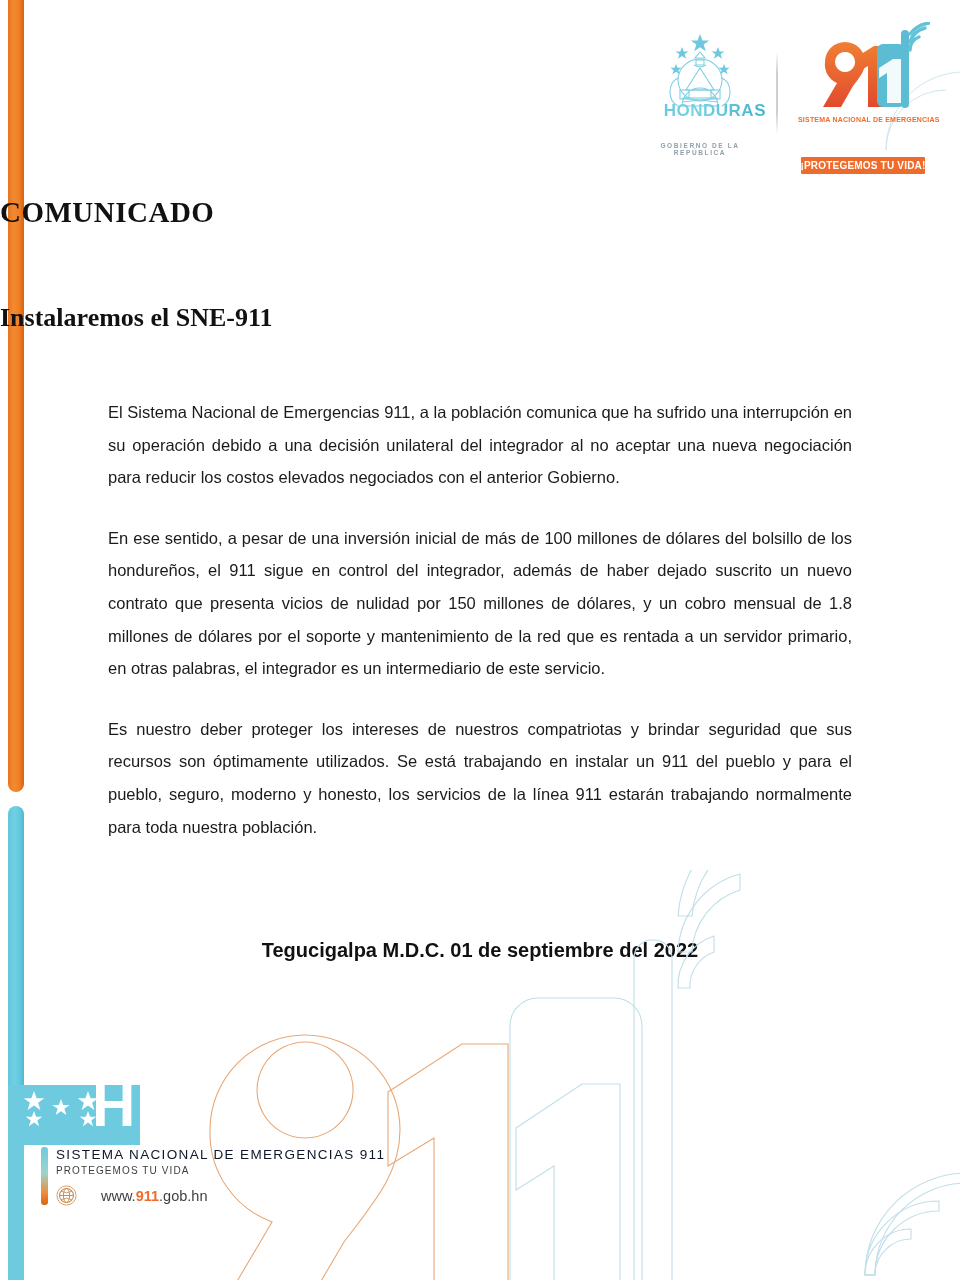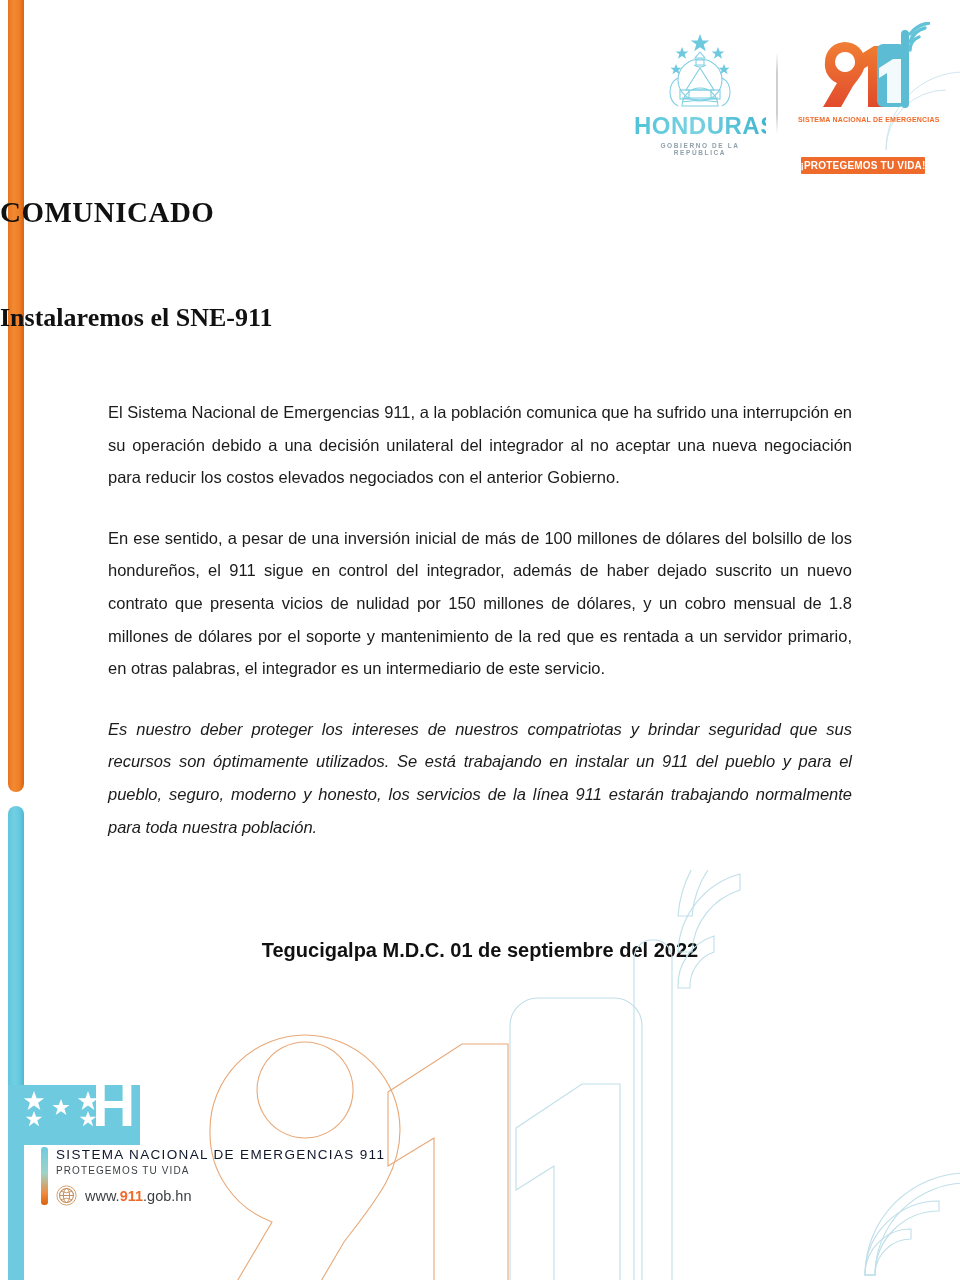--- a/index.html
+++ b/index.html
@@ -36,22 +36,22 @@
   
   .header{position:absolute;left:0;top:0;width:960px;height:175px;}
   .logo-hn{position:absolute;left:634px;top:28px;width:132px;height:128px;}
   .logo-divider{
     position:absolute;left:776px;top:52px;width:2px;height:82px;
     background:linear-gradient(180deg,rgba(200,200,200,0) 0%,#cfcfcf 25%,#cfcfcf 75%,rgba(200,200,200,0) 100%);
   }
   .logo-911{position:absolute;left:795px;top:22px;width:135px;height:132px;}
 
   .hn-word{
-    position:absolute;left:0;top:86px;width:132px;text-align:right;
-    font-size:24px;font-weight:bold;letter-spacing:0.5px;
+    position:absolute;left:0;top:74px;width:132px;text-align:right;
+    font-size:17px;font-weight:bold;letter-spacing:0.5px;
     background:linear-gradient(90deg,#4fc3d9 0%,#78d2e2 45%,#3fb6cf 100%);
     -webkit-background-clip:text;background-clip:text;color:transparent;
     line-height:1;
   }
   .hn-sub{
     position:absolute;left:0;top:114px;width:132px;text-align:center;
     font-size:6.5px;letter-spacing:1.6px;color:#8fa0ab;font-weight:bold;
   }
 
   .nine-one-one{
@@ -84,21 +84,21 @@
     font-size:26px;font-weight:bold;color:#111111;
   }
   .body-wrap{position:absolute;left:108px;top:380px;width:744px;}
   .para{
     text-align:justify;
     font-size:16.5px;
     line-height:32.6px;
     color:#1b1b1b;
     margin:16px 0 28px 0;
   }
-  .para:last-child{margin-bottom:0;font-style:italic;}
+  .para:last-child{margin-bottom:0;}
   .signoff{
     position:absolute;left:0;top:939px;width:960px;text-align:center;
     font-size:20px;font-weight:bold;color:#111111;
   }
 
   
   .watermark{position:absolute;left:150px;top:870px;width:830px;height:430px;pointer-events:none;}
   .wave-tr{position:absolute;left:880px;top:10px;width:90px;height:150px;pointer-events:none;}
   .wave-br{position:absolute;left:855px;top:1095px;width:115px;height:185px;pointer-events:none;}
 
@@ -116,21 +116,21 @@
     background:linear-gradient(180deg,#6ecbdf 0%,#9ed3c9 45%,#ef8a3c 80%,#d9630f 100%);
   }
   .foot-l1{
     position:absolute;left:56px;top:72px;
     font-size:13.5px;letter-spacing:1.35px;color:#0f172a;white-space:nowrap;
   }
   .foot-l2{
     position:absolute;left:56px;top:90px;
     font-size:10px;font-weight:normal;letter-spacing:1.1px;color:#3b3f42;white-space:nowrap;
   }
-  .foot-url-row{position:absolute;left:56px;top:110px;display:flex;align-items:center;gap:8px;}
+  .foot-url-row{position:absolute;left:56px;top:110px;display:flex;align-items:center;gap:24px;}
   .globe{width:21px;height:21px;flex:0 0 21px;}
   .foot-url{font-size:14.5px;color:#3b3f42;white-space:nowrap;}
   .foot-url .o{color:#ef6b2b;font-weight:bold;}
 </style>
 </head>
 <body>
 
 <div class="page">
 
   <div class="bar-orange"></div>

